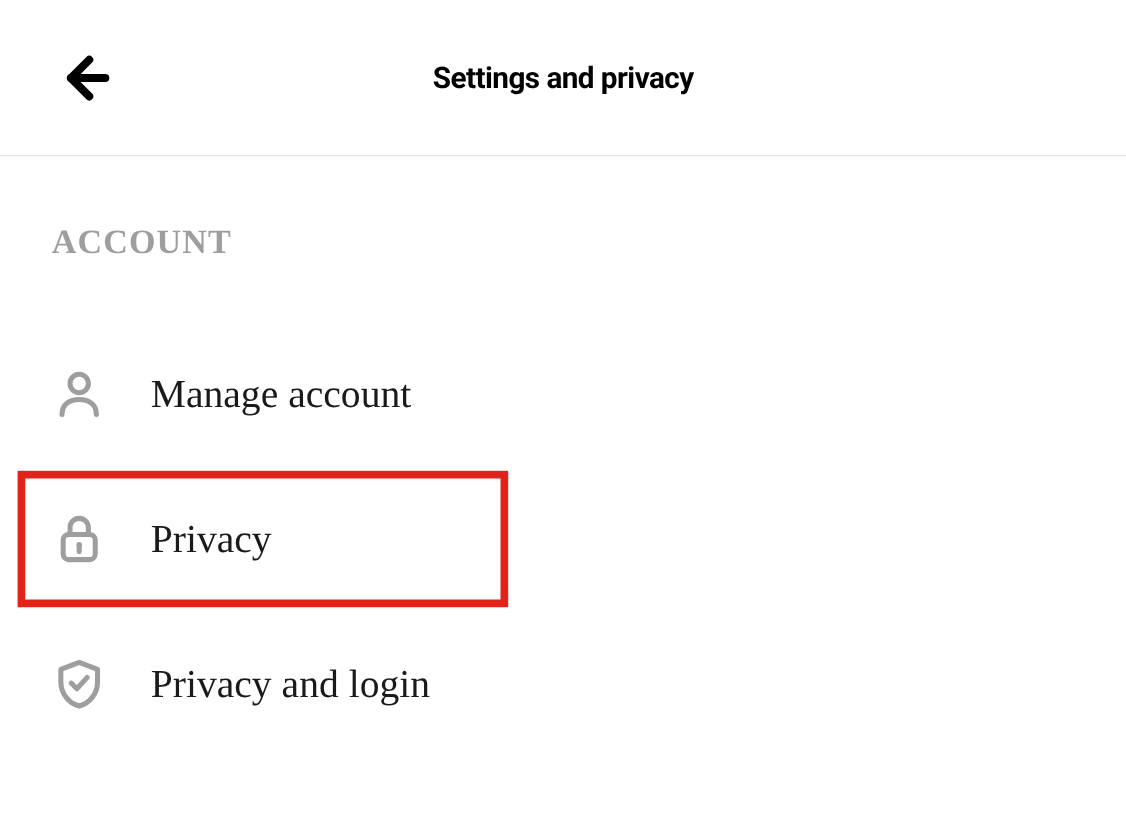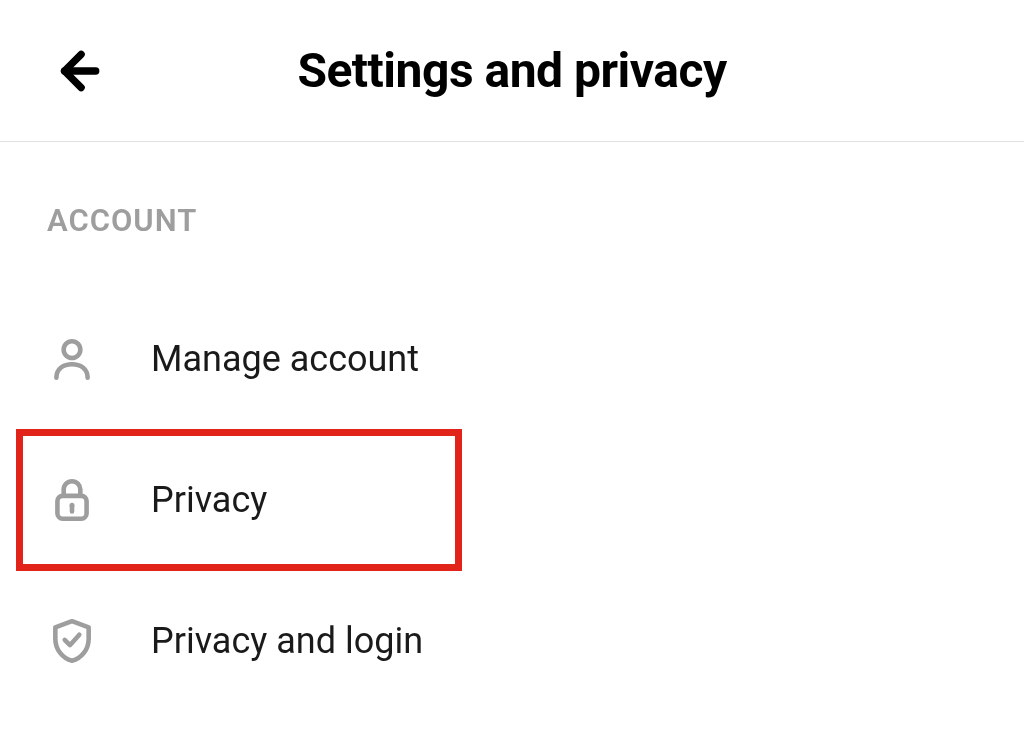--- a/index.html
+++ b/index.html
@@ -34,48 +34,48 @@
     .back-button svg {
       width: 50px;
       height: 50px;
       stroke: #000000;
       stroke-width: 3.5;
       fill: none;
     }
     .header-title {
       width: 100%;
       text-align: center;
-      font-size: 48px;
+      font-size: 27px;
       font-weight: 700;
       color: #000000;
       letter-spacing: -0.5px;
     }
     .content {
       padding: 60px 0 0 47px;
+      font-family: Liberation Serif, serif;
     }
     .section-header {
       font-size: 31px;
       font-weight: 600;
       color: #9e9e9e;
       letter-spacing: 1px;
       margin-bottom: 50px;
     }
     .menu-item {
       display: flex;
       align-items: center;
       height: 140px;
       cursor: pointer;
-      gap: 14px;
     }
     .menu-item.highlighted {
       border: 7px solid #e2231a;
       width: 446px;
       margin-left: -31px;
       padding-left: 24px;
-      height: 142px;
+      height: 124px;
     }
     .menu-icon {
       width: 50px;
       height: 50px;
       margin-right: 40px;
       display: flex;
       align-items: center;
       justify-content: center;
     }
     .menu-icon svg {

